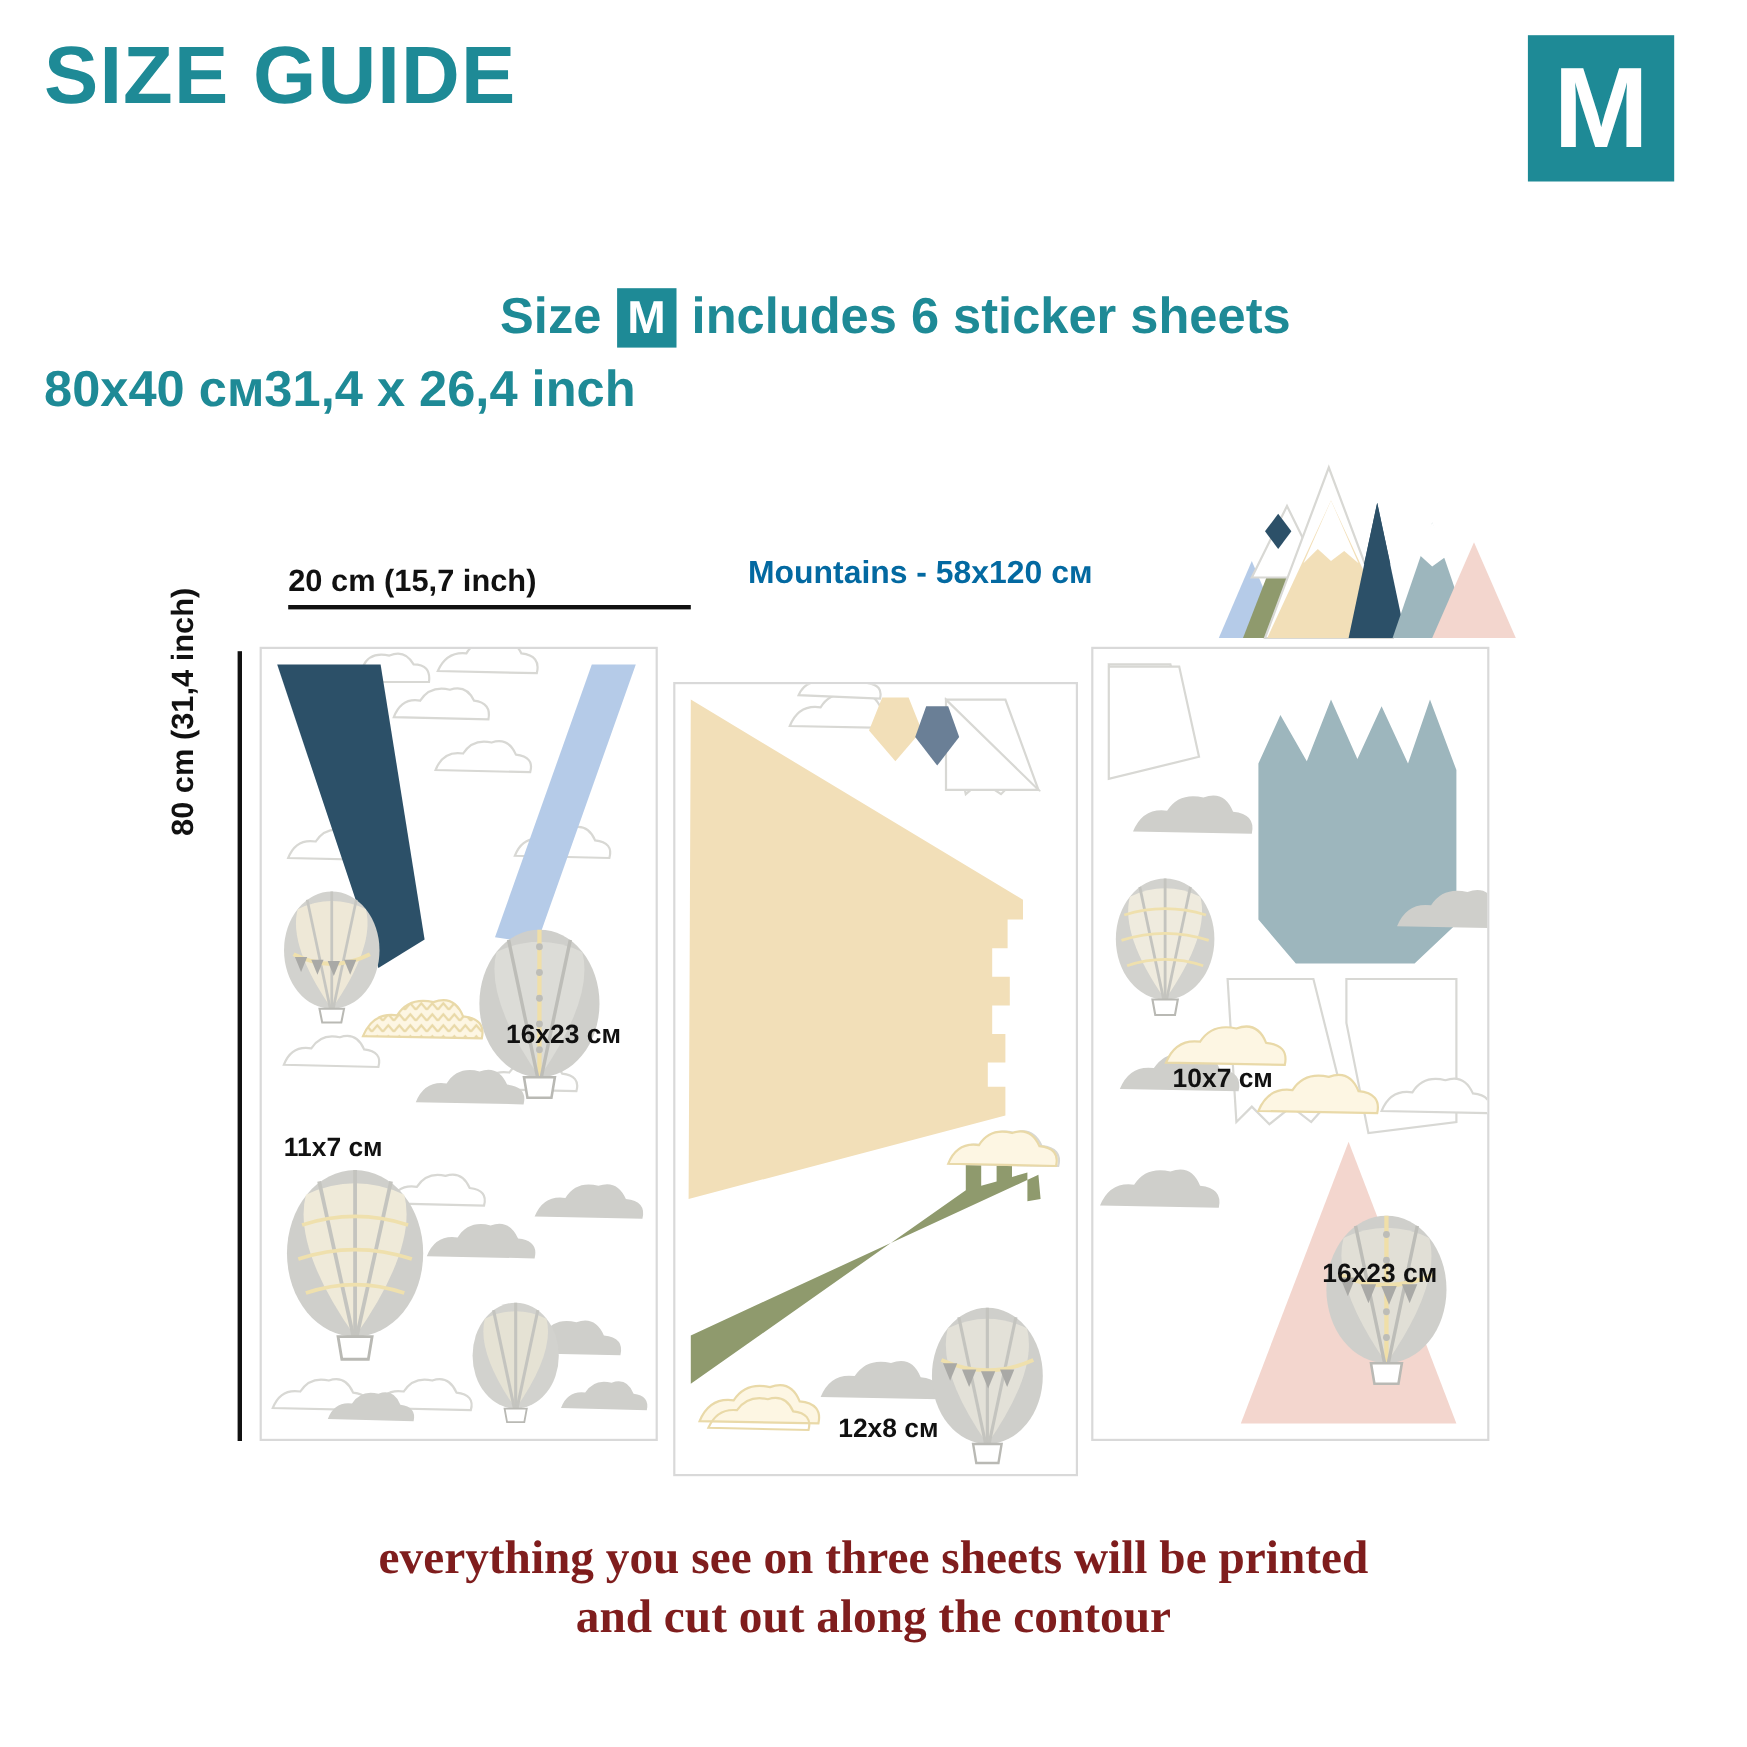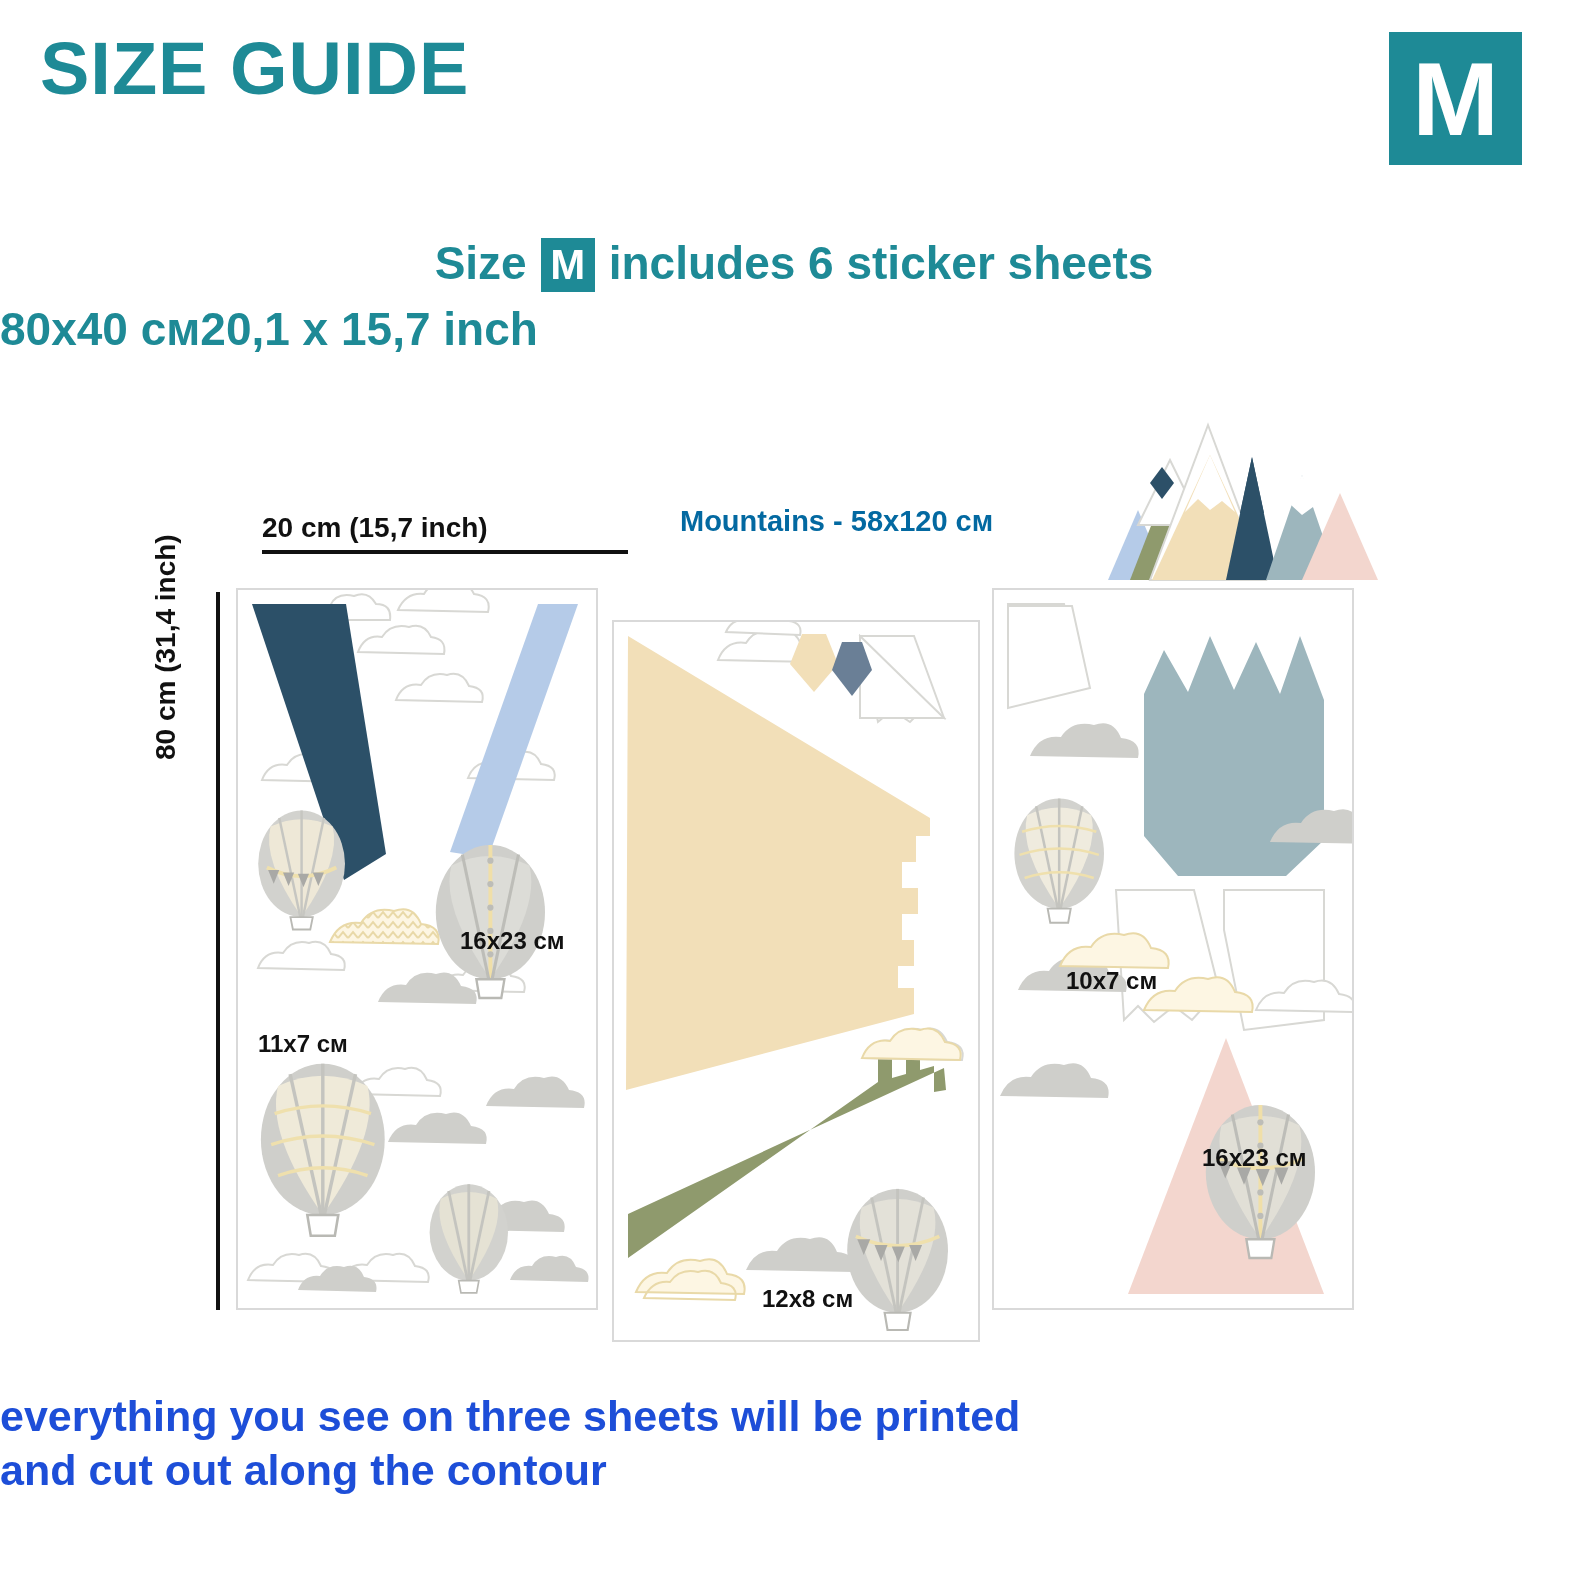--- a/index.html
+++ b/index.html
@@ -30,23 +30,24 @@
     color: #ffffff;
     font-size: 104px;
     font-weight: bold;
     display: flex; align-items: center; justify-content: center;
     line-height: 1;
   }
 
   
   .subtitle-wrap {
     position: absolute;
-    left: 0; right: 0; top: 236px;
+    left: 0; right: 0; top: 260px;
     text-align: center;
     color: #1e8a96;
+    padding-left: 40px;
   }
   .subtitle-line1 {
     font-size: 46px; font-weight: bold;
     display: flex; align-items: center; justify-content: center;
     gap: 14px;
   }
   .inline-badge {
     display: inline-flex; align-items: center; justify-content: center;
     width: 54px; height: 54px;
     background: #1e8a96; color: #fff;
@@ -113,44 +114,46 @@
     font-size: 24px; font-weight: bold;
     color: #111;
     white-space: nowrap;
     z-index: 40;
   }
 
   
   .footer {
     position: absolute;
     left: 0; right: 0; top: 1390px;
-    color: #1d4ed8;
+    text-align: center;
+    color: #7f1d1d;
     font-size: 43px;
     font-weight: bold;
     line-height: 1.25;
+    font-family: Liberation Serif, serif;
   }
 
   
   svg { display: block; overflow: visible; }
 </style>
 </head>
 <body>
 
 <div class="page-title">SIZE GUIDE</div>
 <div class="logo-badge">M</div>
 
 <div class="subtitle-wrap">
   <div class="subtitle-line1">
     <span>Size</span>
     <span class="inline-badge">M</span>
     <span>includes 6 sticker sheets</span>
   </div>
   <div class="subtitle-line2">
     <span>80x40 см</span>
-    <span>20,1 x 15,7 inch</span>
+    <span>31,4 x 26,4 inch</span>
   </div>
 </div>
 
 <div style="position:absolute; left:1030px; top:415px; width:345px; height:160px;">
   <svg width="345" height="165" viewBox="0 0 345 165">
 
     <polygon points="78,165 108,95 138,165" fill="#b5cbe8"></polygon>
 
     <polygon points="100,165 140,62 180,165" fill="#8f9a6d"></polygon>
 

